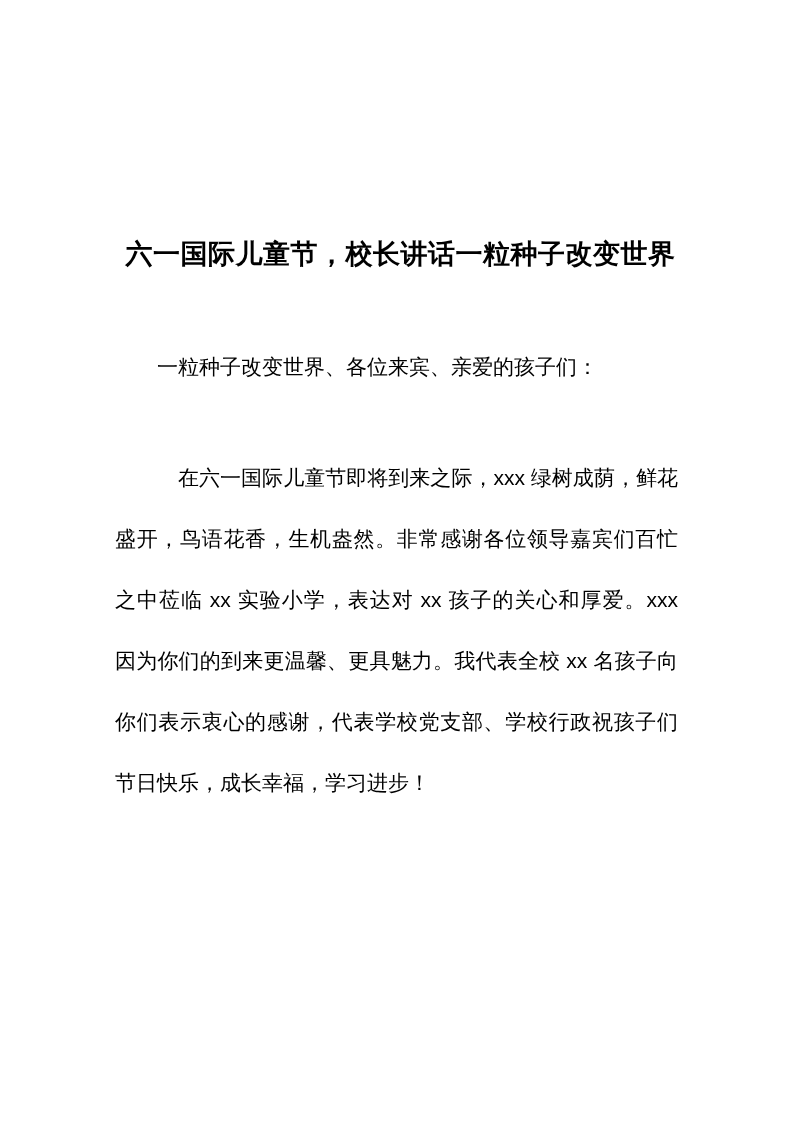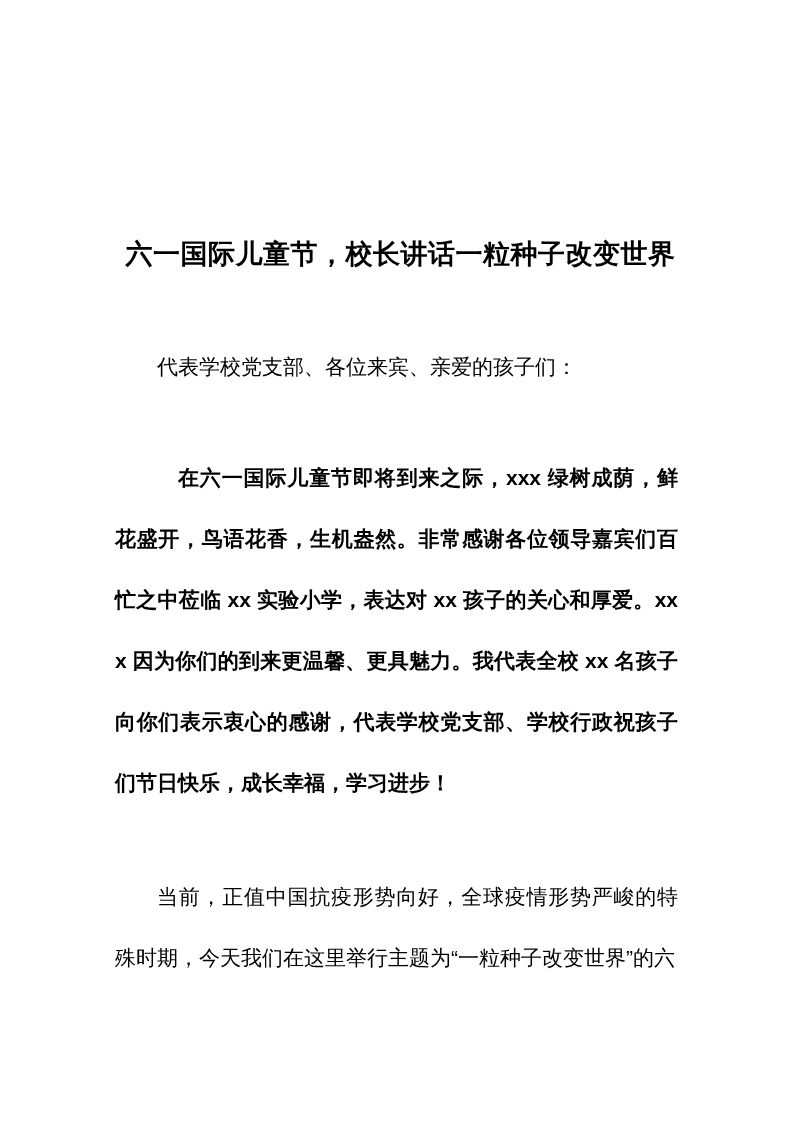--- a/index.html
+++ b/index.html
@@ -39,31 +39,29 @@
   }
   .para {
     font-size: 21px;
     line-height: 61px;
     text-align: justify;
     word-break: break-all;
   }
   .para-1 {
     margin: 50px 0 0 0;
     text-indent: 3em;
-    font-weight: bold;
   }
   .para-2 {
     margin: 53px 0 0 0;
     text-indent: 2em;
   }
 </style>
 </head>
 <body>
 
 <div class="page">
   <h1 class="doc-title">六一国际儿童节，校长讲话一粒种子改变世界</h1>
 
-  <p class="salutation">代表学校党支部、各位来宾、亲爱的孩子们：</p>
+  <p class="salutation">一粒种子改变世界、各位来宾、亲爱的孩子们：</p>
 
   <p class="para para-1">在六一国际儿童节即将到来之际，xxx 绿树成荫，鲜花盛开，鸟语花香，生机盎然。非常感谢各位领导嘉宾们百忙之中莅临 xx 实验小学，表达对 xx 孩子的关心和厚爱。xxx 因为你们的到来更温馨、更具魅力。我代表全校 xx 名孩子向你们表示衷心的感谢，代表学校党支部、学校行政祝孩子们节日快乐，成长幸福，学习进步！</p>
 
-  <p class="para para-2">当前，正值中国抗疫形势向好，全球疫情形势严峻的特殊时期，今天我们在这里举行主题为“一粒种子改变世界”的六</p>
 </div>
 
 </body></html>

